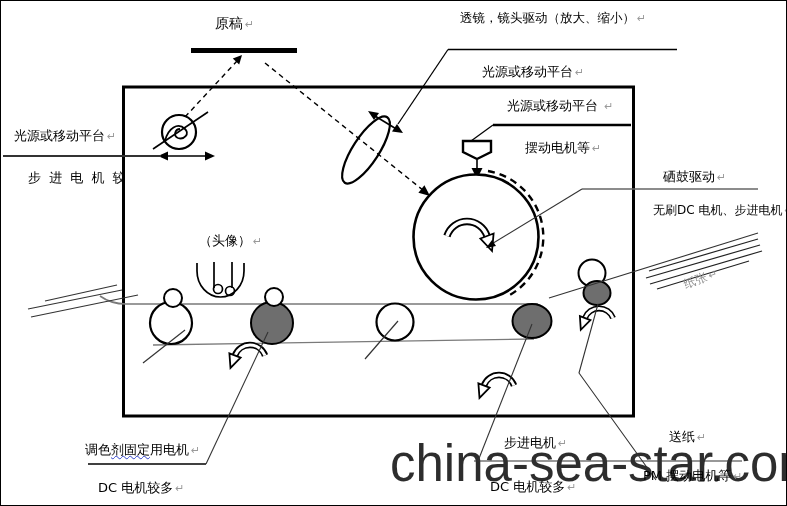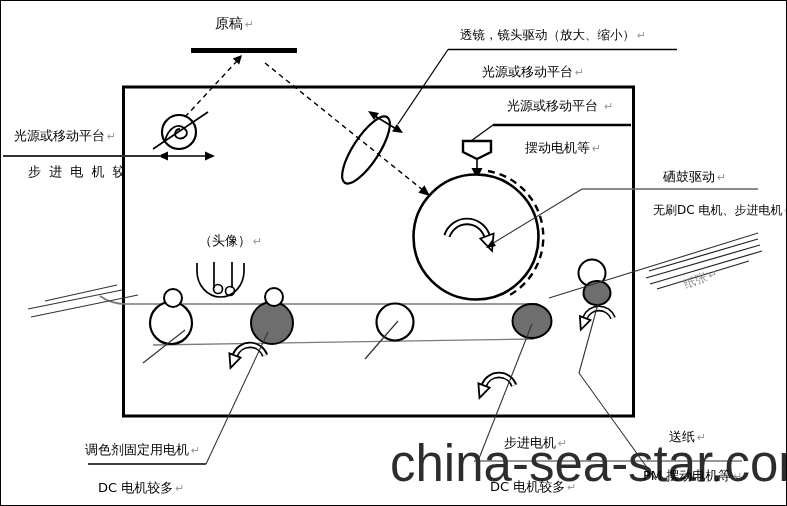--- a/index.html
+++ b/index.html
@@ -7,21 +7,21 @@
     position:relative;width:787px;height:506px;background:#ffffff;
     border:1px solid #000;box-sizing:border-box;overflow:hidden;
     font-family:"DejaVu Sans","Liberation Sans",sans-serif;
   }
   #diagram-svg{position:absolute;left:0;top:0;z-index:2;}
   .lbl{
     position:absolute;z-index:3;white-space:nowrap;color:#000;
     font-size:13px;line-height:1.15;letter-spacing:0;
   }
   .ret{color:#9a9a9a;font-size:11px;margin-left:2px;}
-  .wavy{text-decoration-style:wavy;text-decoration-color:#3344cc;text-decoration-thickness:1px;}
+  .wavy{text-decoration:underline;text-decoration-style:wavy;text-decoration-color:#3344cc;text-decoration-thickness:1px;}
   #watermark{
     position:absolute;left:389px;top:433px;z-index:1;white-space:nowrap;
     font-family:"Liberation Sans","DejaVu Sans",sans-serif;
     font-size:51px;color:#1e1e1e;opacity:.93;letter-spacing:0px;
   }
   .rot{transform:rotate(-20deg);transform-origin:left top;color:#8f8f8f;font-size:12px;}
 </style>
 </head>
 <body>
 
@@ -157,21 +157,21 @@
     </g>
     <line x1="473" y1="460" x2="741" y2="460" stroke="#333" stroke-width="1.2"></line>
     <line x1="531" y1="323" x2="477" y2="460" stroke="#333" stroke-width="1.1"></line>
     <polyline points="597,303 578,372 655,479" fill="none" stroke="#333" stroke-width="1.1"></polyline>
   </svg>
 
   <div class="lbl" style="left:214px;top:14px;font-size:14px">
     <span>原稿</span><span class="ret">↵</span>
   </div>
 
-  <div class="lbl" style="left:459px;top:27px;font-size:12.5px">
+  <div class="lbl" style="left:459px;top:10px;font-size:12.5px">
     <span>透镜，镜头驱动（放大、缩小）</span><span class="ret">↵</span>
   </div>
 
   <div class="lbl" style="left:481px;top:64px">
     <span>光源或移动平台</span><span class="ret">↵</span>
   </div>
 
   <div class="lbl" style="left:506px;top:98px">
     <span>光源或移动平台</span>&nbsp;<span class="ret">↵</span>
   </div>
@@ -189,21 +189,21 @@
   </div>
 
   <div class="lbl rot" style="left:681px;top:278px">
     <span>纸张</span><span class="ret">↵</span>
   </div>
 
   <div class="lbl" style="left:13px;top:128px">
     <span>光源或移动平台</span><span class="ret">↵</span>
   </div>
 
-  <div class="lbl" style="left:27px;top:164px;letter-spacing:2px">
+  <div class="lbl" style="left:27px;top:170px;letter-spacing:2px">
     <span>步 进 电 机 较</span>
   </div>
 
   <div class="lbl" style="left:198px;top:233px">
     <span>（头像）</span><span class="ret">↵</span>
   </div>
 
   <div class="lbl" style="left:84px;top:442px">
     <span>调色</span><span class="wavy">剂固定</span><span>用电机</span><span class="ret">↵</span>
   </div>

